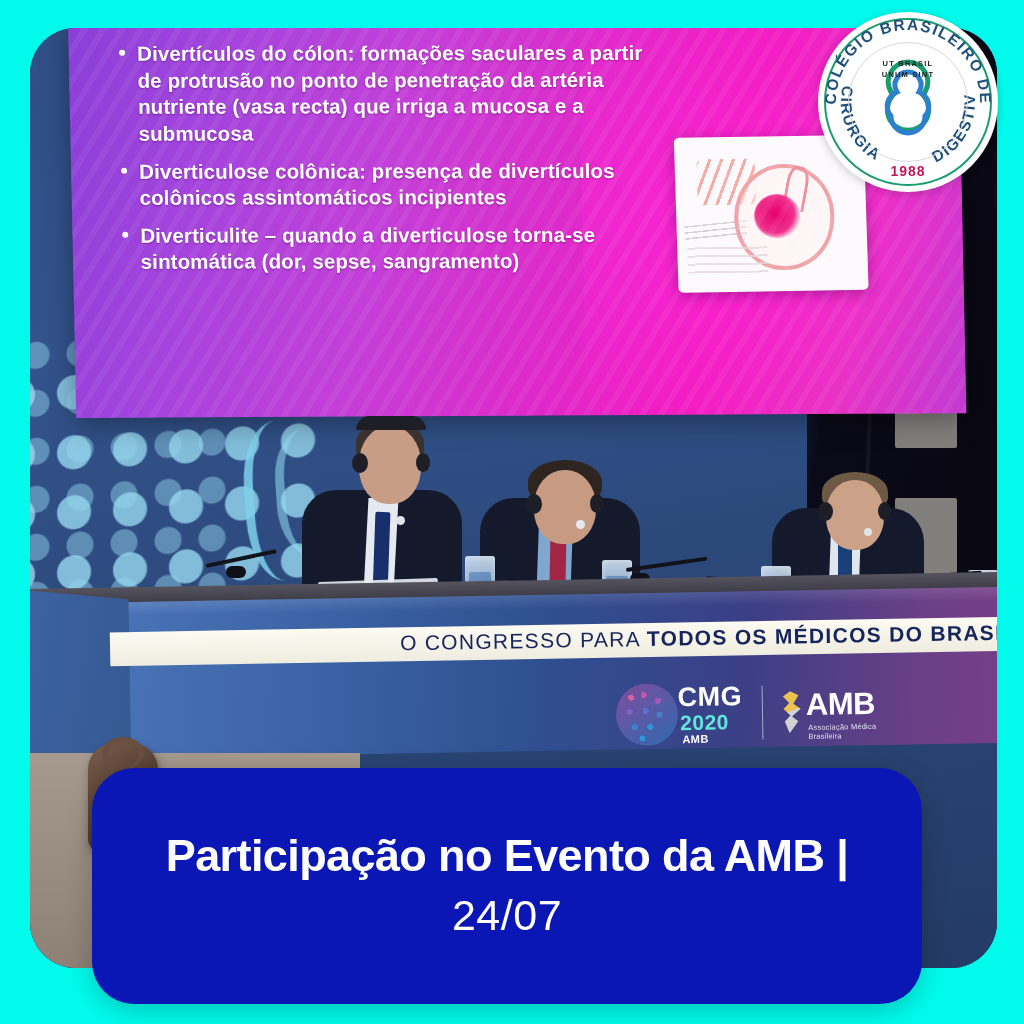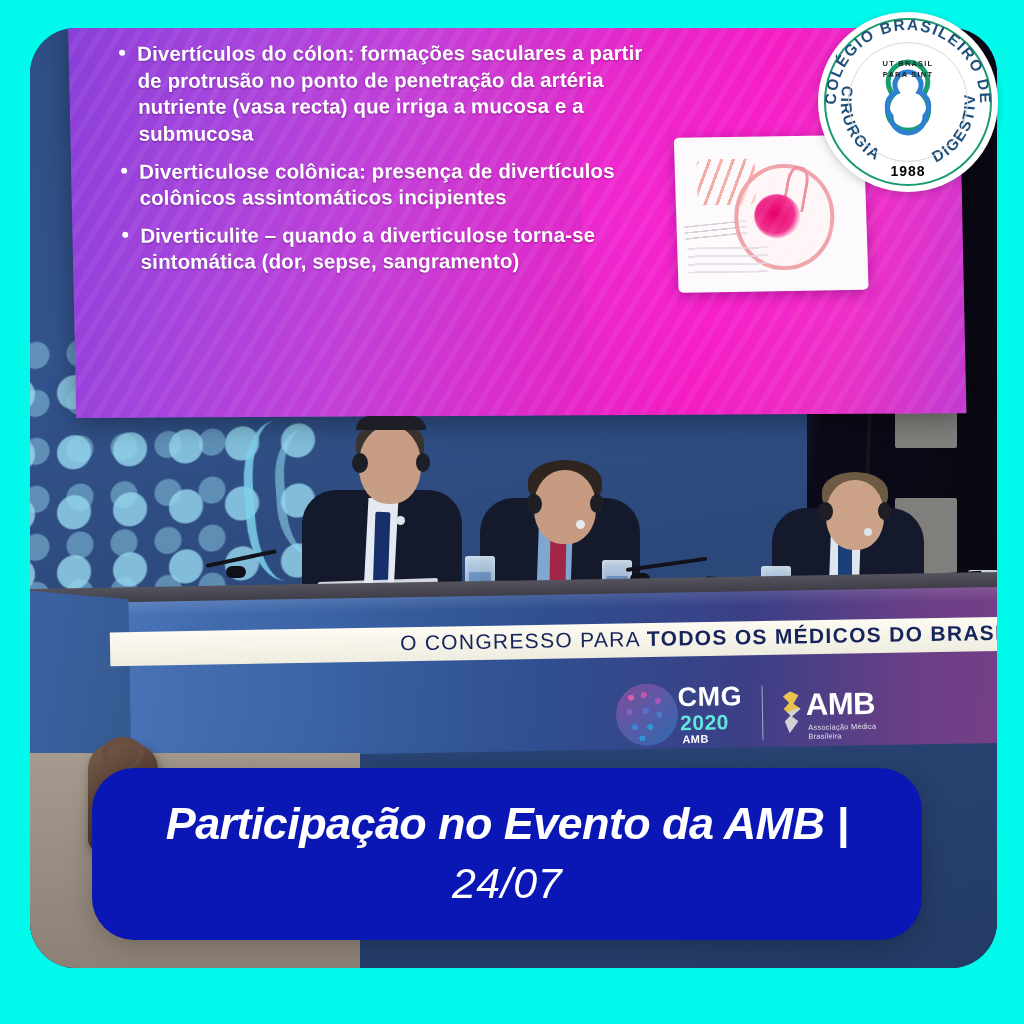--- a/index.html
+++ b/index.html
@@ -275,30 +275,29 @@
   .seal .trefoil{
     position:absolute;left:38px;top:38px;width:104px;height:104px;
   }
   .seal .motto{
     position:absolute;left:0;right:0;top:46px;text-align:center;
     font-size:7.5px;color:#222;letter-spacing:1.2px;line-height:1.5;
     font-weight:700;
   }
   .seal .yr1988{
     position:absolute;left:0;right:0;bottom:13px;text-align:center;
-    font-size:14px;color:#000000;font-weight:700;letter-spacing:1px;
+    font-size:14px;color:#be185d;font-weight:700;letter-spacing:1px;
   }
 
   
   .title-card{
-    position:absolute;left:92px;top:768px;width:830px;height:172px;
+    position:absolute;left:92px;top:768px;width:830px;height:236px;
     background:#0B17B5;border-radius:42px;
     display:flex;flex-direction:column;align-items:center;justify-content:center;
     box-shadow:0 6px 26px rgba(0,0,0,.22);
-    font-style:italic;
   }
   .title-main{
     color:#fff;font-size:45px;font-weight:800;letter-spacing:-.6px;line-height:1.05;
     text-align:center;white-space:nowrap;
   }
   .title-sub{
     color:#fff;font-size:43px;font-weight:400;letter-spacing:.5px;margin-top:12px;text-align:center;
   }
 </style>
 </head>
@@ -432,21 +431,21 @@
       </text>
     </svg>
     <svg class="trefoil" viewBox="0 0 104 104">
       <g fill="none" stroke-width="5">
         <path stroke="#1A9D6E" d="M52 12 a20 20 0 0 1 17 30 a20 20 0 0 1 -3 2 a22 22 0 0 1 4 26 a21 21 0 0 1 -36 0 a22 22 0 0 1 4 -26 a20 20 0 0 1 -3 -2 a20 20 0 0 1 17 -30 z"></path>
         <path stroke="#2E7FD0" d="M52 22 a13 13 0 0 1 11 20 a15 15 0 0 1 6 24 a14 14 0 0 1 -34 0 a15 15 0 0 1 6 -24 a13 13 0 0 1 11 -20 z"></path>
       </g>
     </svg>
     <div class="motto">
       <div>UT  BRASIL</div>
-      <div>PARA SINT</div>
+      <div>UNUM SINT</div>
     </div>
     <div class="yr1988">1988</div>
     <div class="ring-inner"></div>
   </div>
 
   <div class="title-card">
     <div class="title-main">Participação no Evento da AMB |</div>
     <div class="title-sub">24/07</div>
   </div>
 

